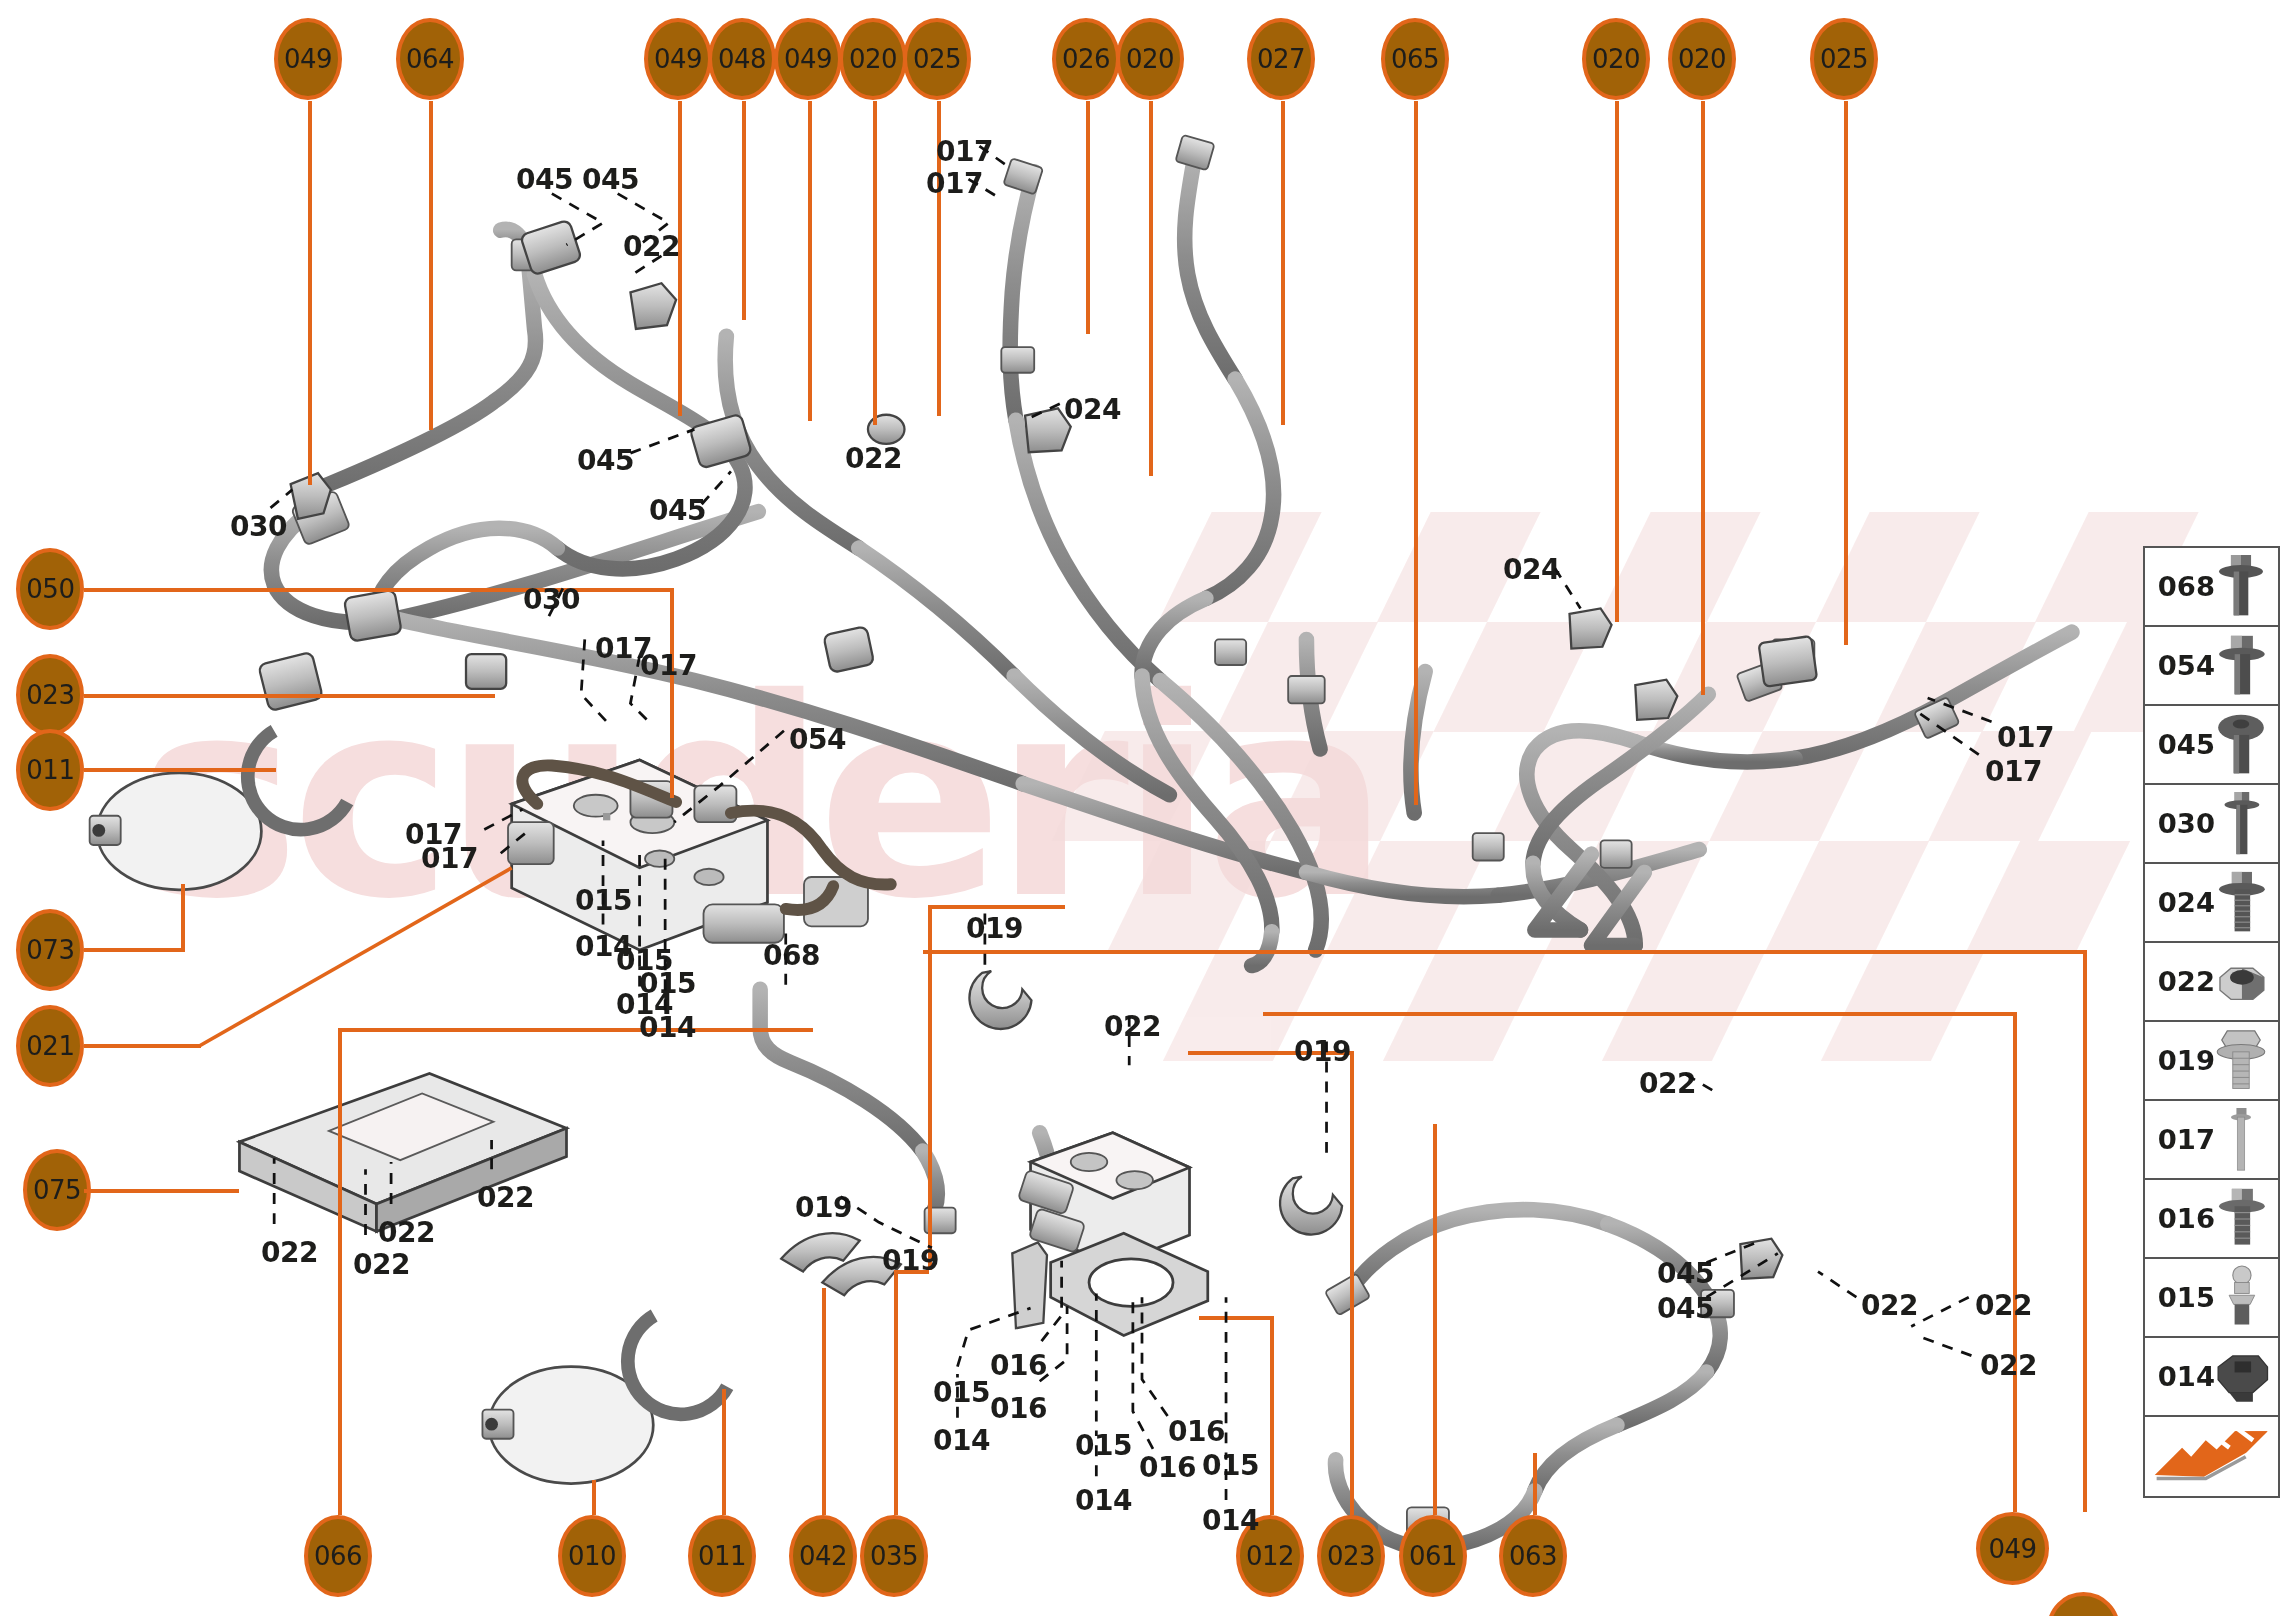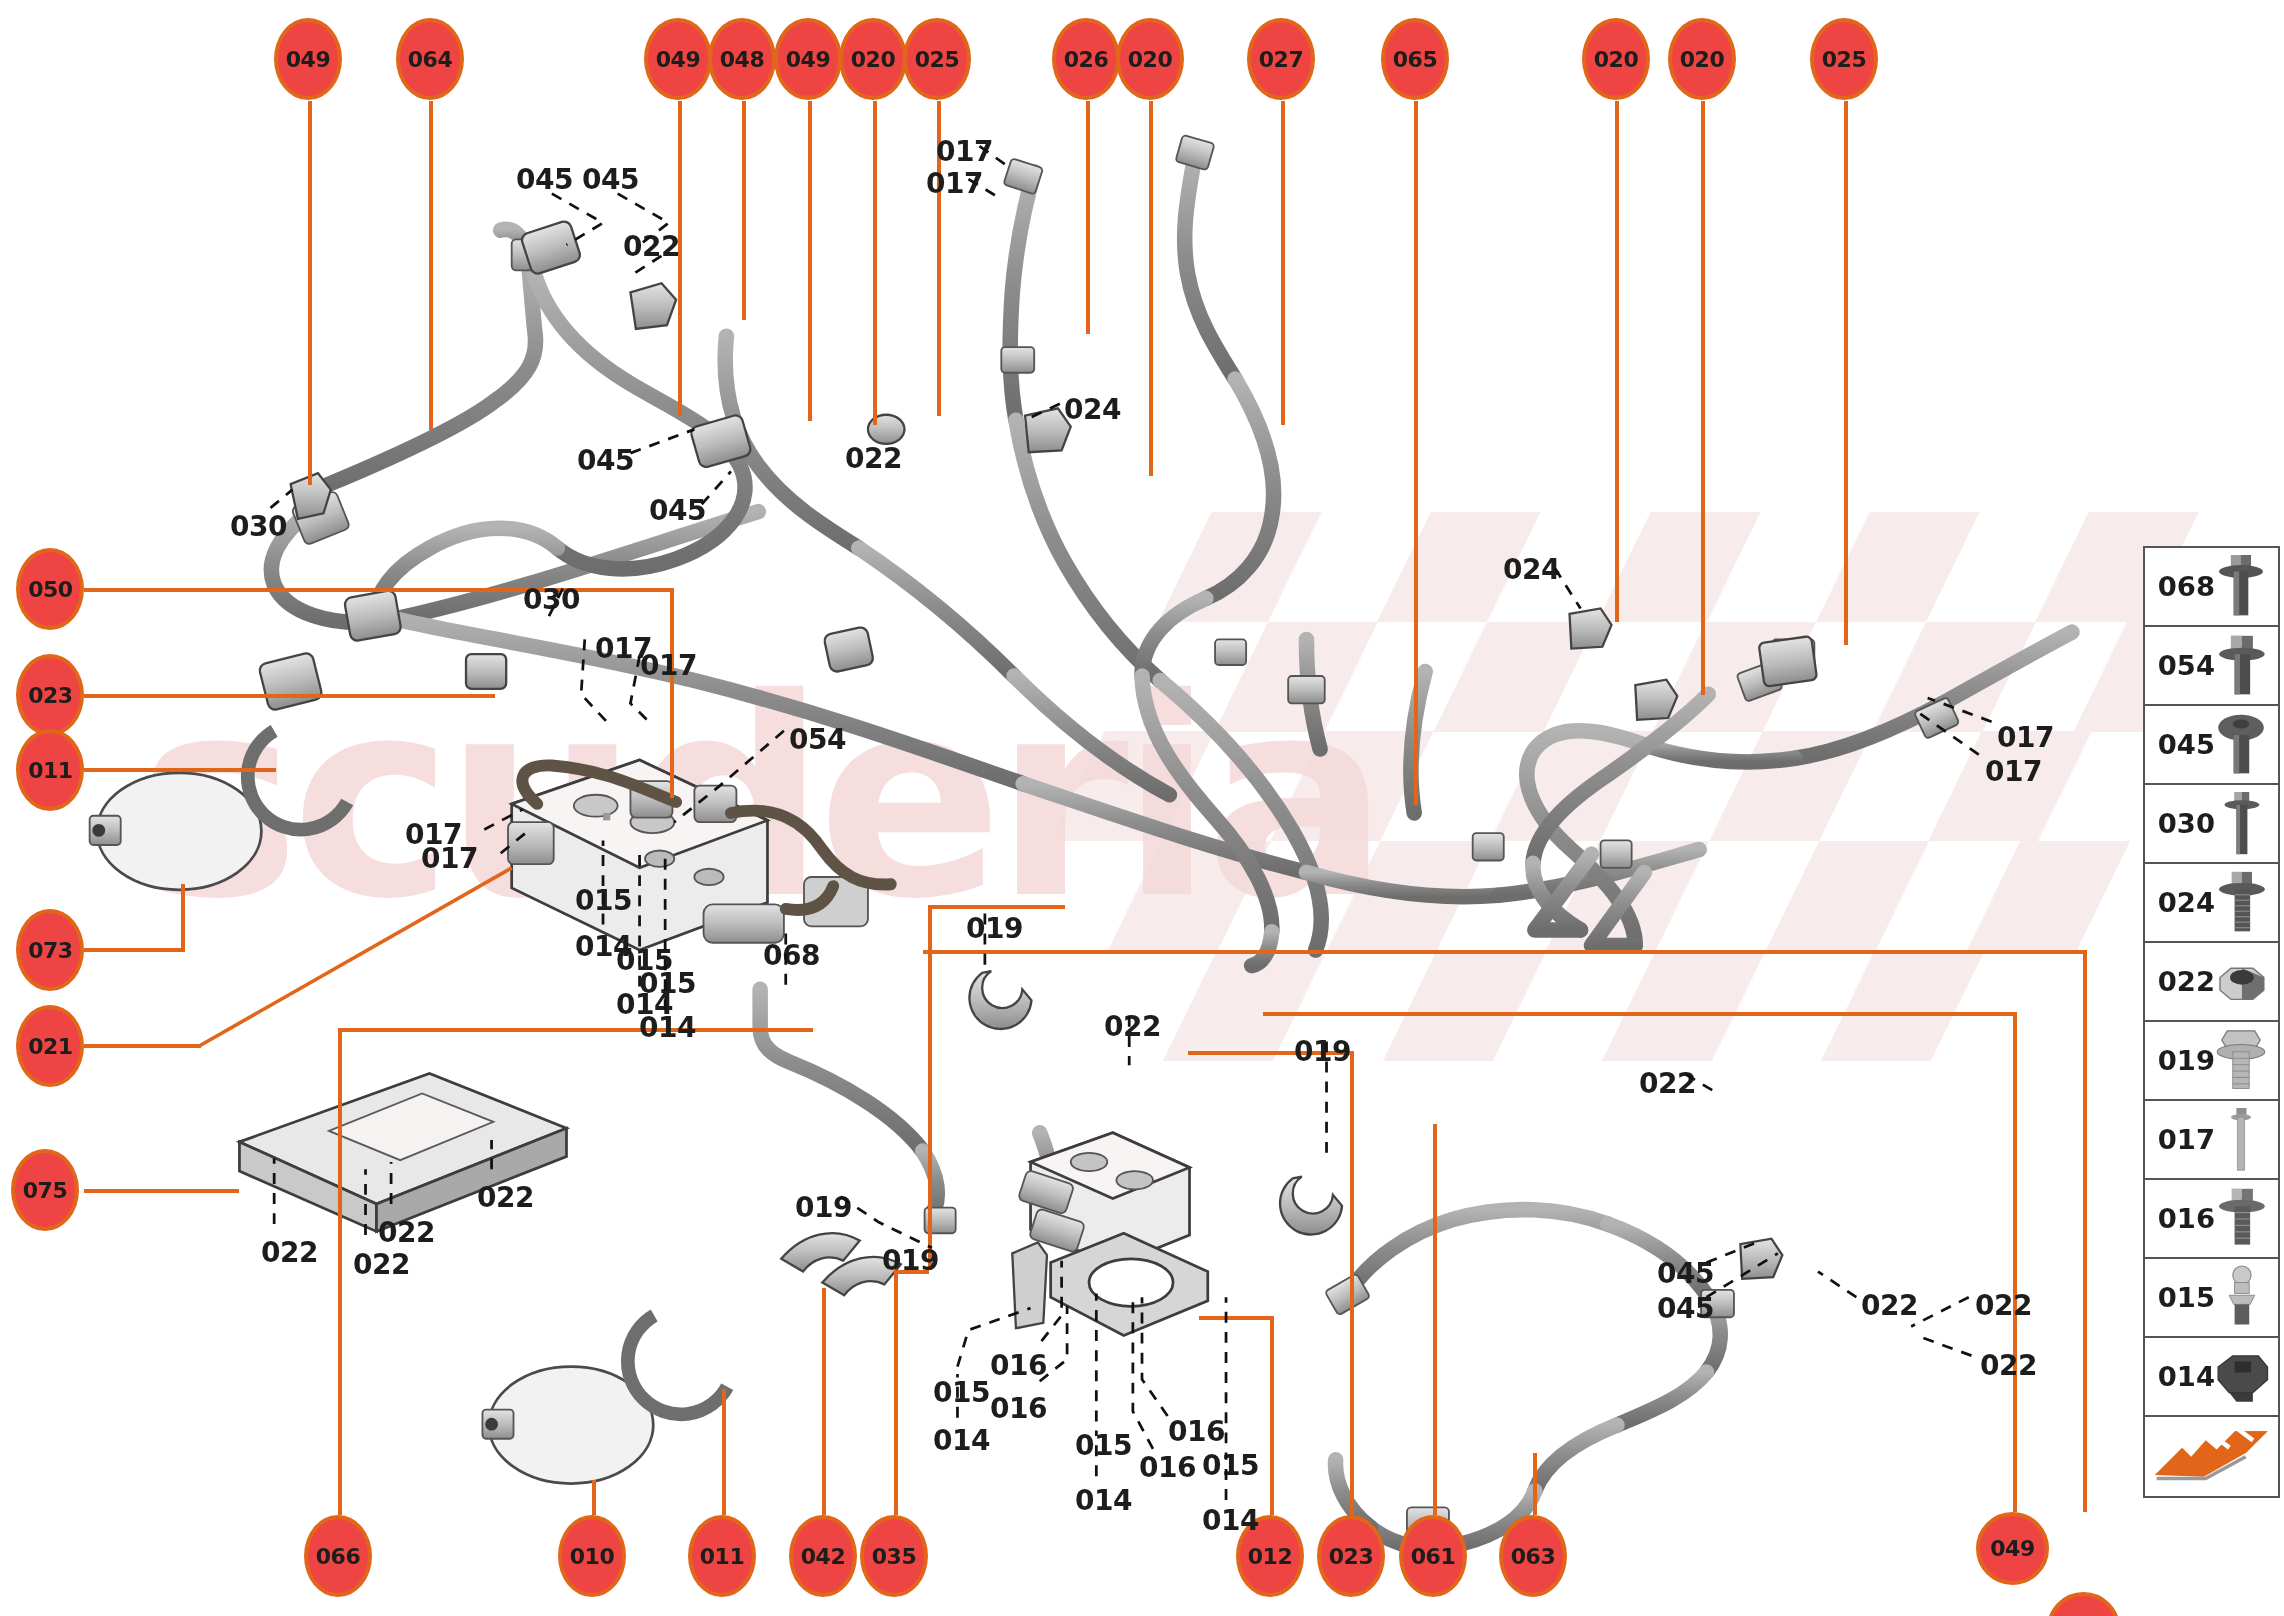--- a/index.html
+++ b/index.html
@@ -10,22 +10,22 @@
   .wm{position:absolute;pointer-events:none;user-select:none;}
   .wm-text{left:137px;top:640px;font-size:274px;font-weight:700;color:#f6dede;
            letter-spacing:-9.1px;font-family:"DejaVu Sans","Liberation Sans",sans-serif;}
   .wm-sub{left:163px;top:937px;font-size:88px;font-weight:700;color:#f7e3e3;letter-spacing:51px;}
   .wm-flag{position:absolute;left:1078px;top:512px;width:1078px;height:548px;
            transform:skewX(-26deg);opacity:.55;pointer-events:none;}
   .wm-flag i{position:absolute;display:block;width:110px;height:110px;background:#f4dcdc;}
 
   
   .cal{position:absolute;width:68px;height:82px;border:4.6px solid #e2661a;border-radius:50%;
-       background:#ef4444;display:flex;align-items:center;justify-content:center;
-       font-size:22px;font-weight:700;color:#1d1d1b;box-sizing:border-box;letter-spacing:-0.5px;}
+       background:#a16207;display:flex;align-items:center;justify-content:center;
+       font-size:26px;font-weight:400;color:#1d1d1b;box-sizing:border-box;letter-spacing:-0.5px;}
   .cal.round{width:73px;height:73px;}
   .lead{position:absolute;background:#e2661a;}
   .lead.v{width:3.7px;}
   .lead.h{height:3.7px;}
 
   
   .pn{position:absolute;font-size:28px;font-weight:700;color:#1d1d1b;letter-spacing:-0.5px;
       white-space:nowrap;}
 
   
@@ -321,21 +321,21 @@
   <div class="cal" style="left:16.4px;top:909px;">073</div>
   <div class="lead h" style="left:84px;top:948px;width:101px;"></div>
   <div class="lead v" style="left:181px;top:884px;height:66px;"></div>
 
   <div class="cal" style="left:16.4px;top:1005px;">021</div>
   <div class="lead h" style="left:84px;top:1044px;width:117px;"></div>
   <svg class="art" style="pointer-events:none" viewBox="0 0 2500 1769" width="2284" height="1616">
       <line x1="218" y1="1145" x2="560" y2="950" stroke="#e2661a" stroke-width="4"></line>
     </svg>
 
-  <div class="cal" style="left:11px;top:1149px;">075</div>
+  <div class="cal" style="left:23px;top:1149px;">075</div>
   <div class="lead h" style="left:84px;top:1189px;width:155px;"></div>
 
   <div class="cal" style="left:304px;top:1515px;">066</div>
   <div class="lead v" style="left:338px;top:1028px;height:487px;"></div>
   <div class="lead h" style="left:338px;top:1028px;width:475px;"></div>
 
   <div class="cal" style="left:558px;top:1515px;">010</div>
   <div class="lead v" style="left:592px;top:1480px;height:35px;"></div>
 
   <div class="cal" style="left:688px;top:1515px;">011</div>

